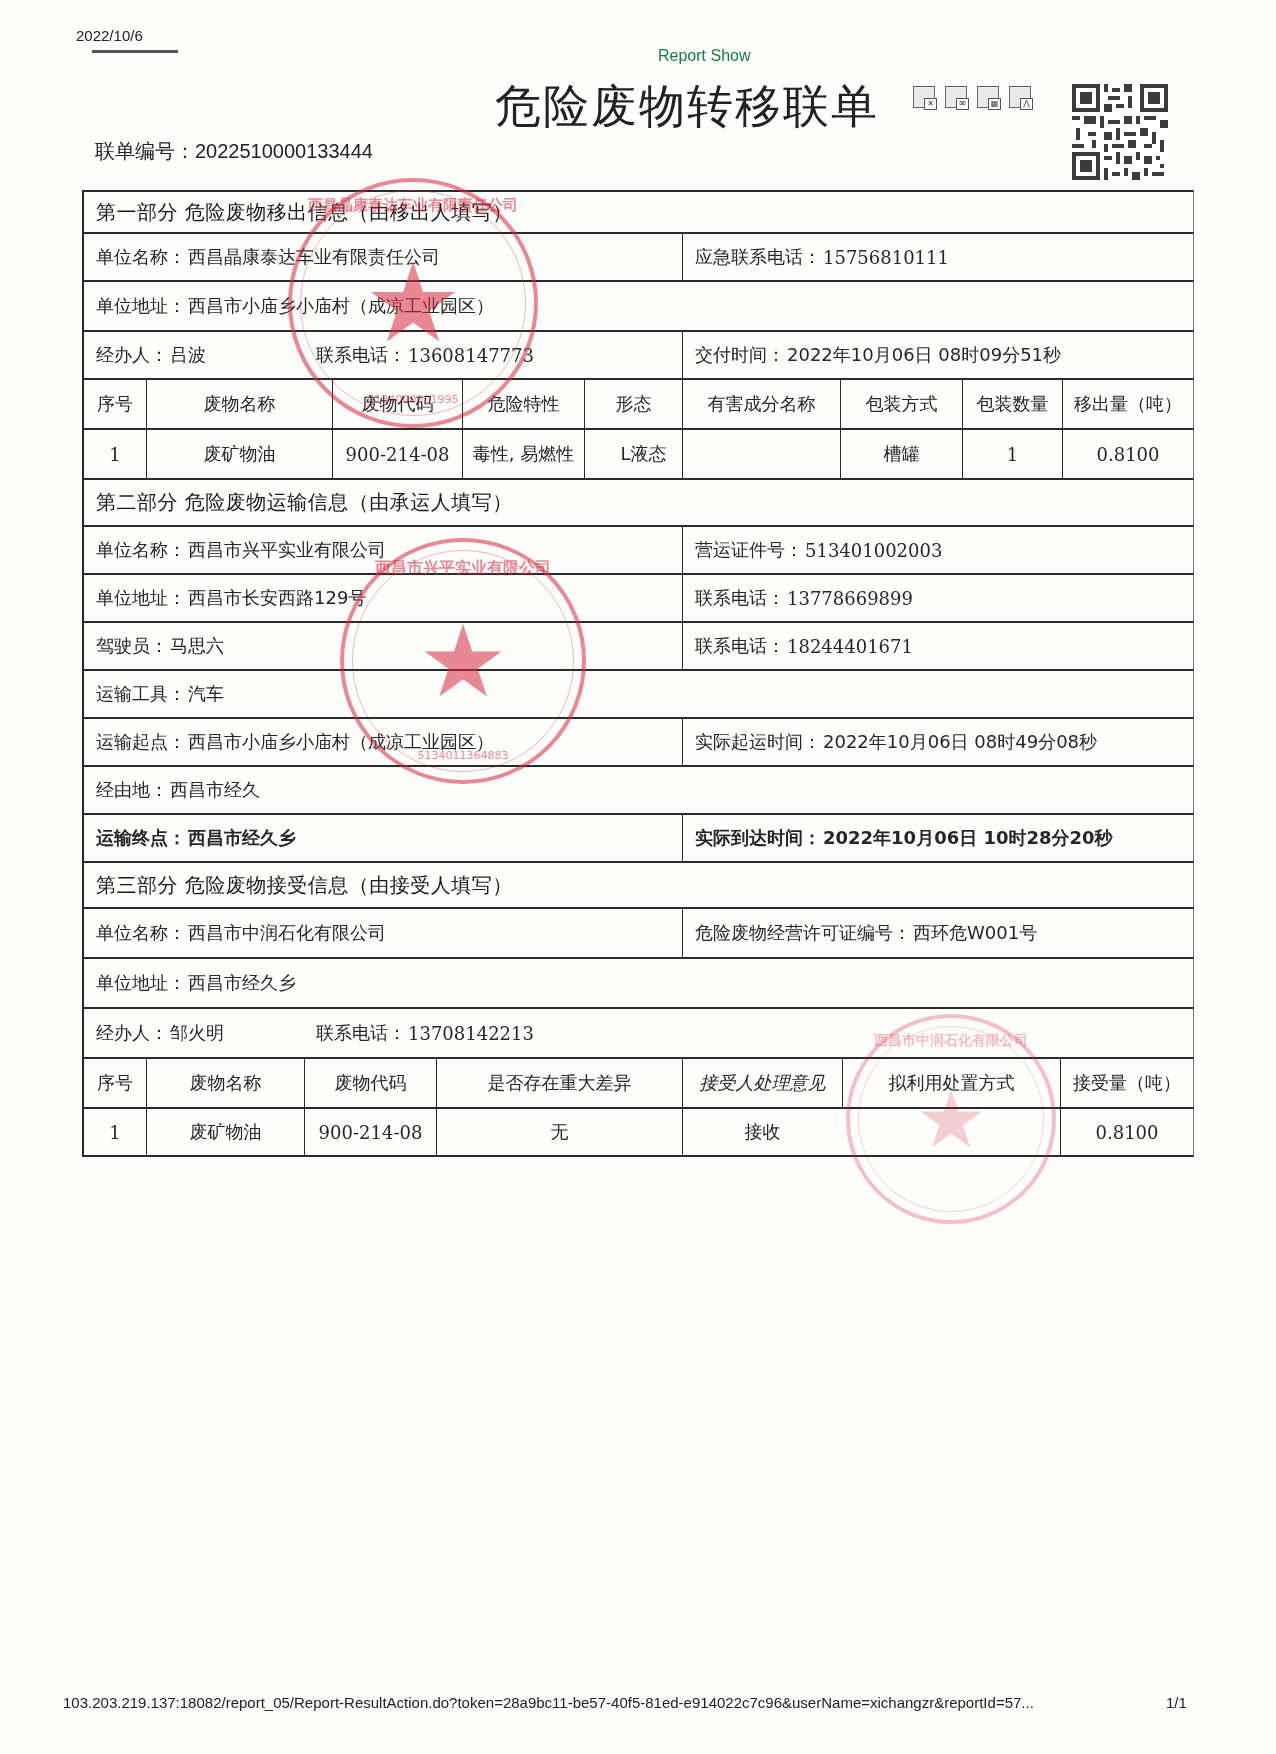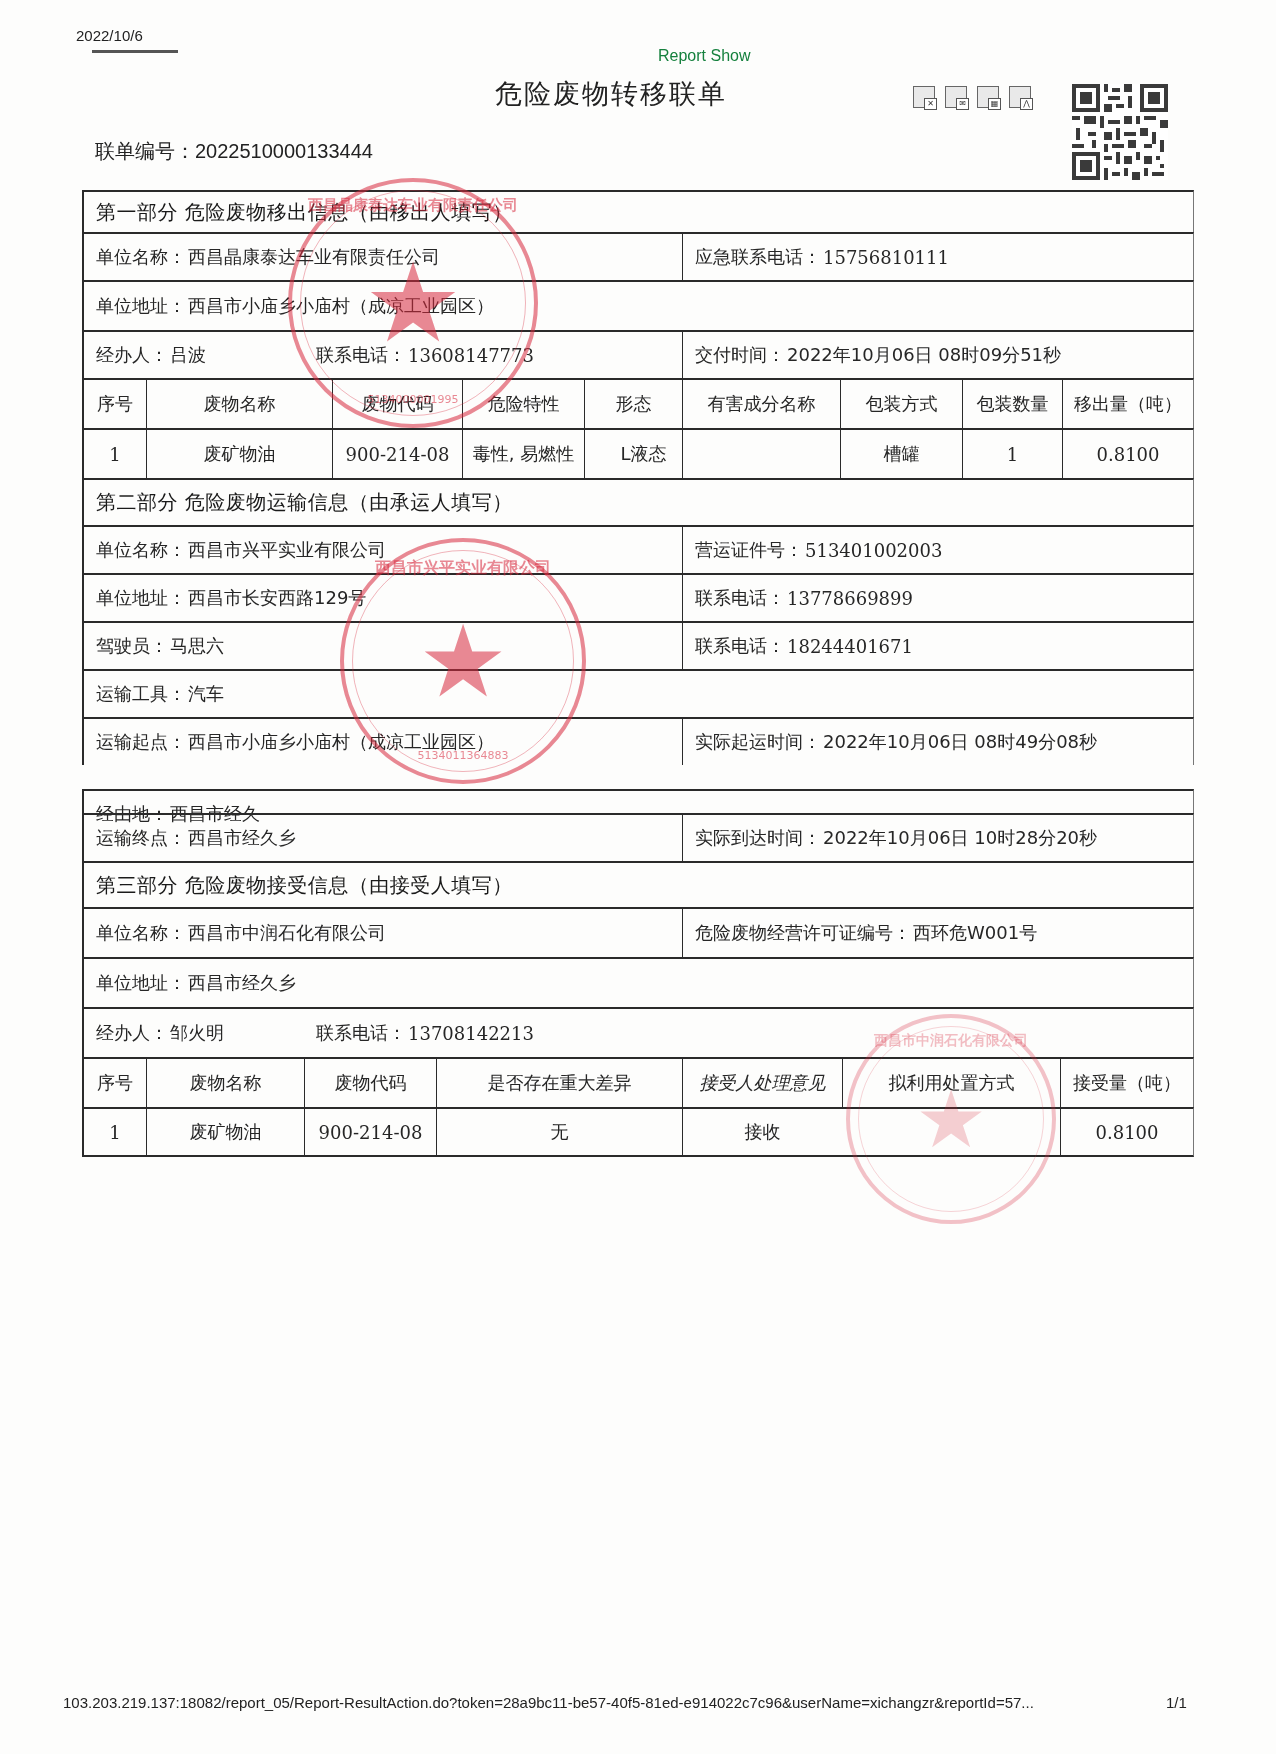--- a/index.html
+++ b/index.html
@@ -6,21 +6,21 @@
   body {
     width: 1276px; height: 1754px; position: relative; overflow: hidden;
     background: #fdfdfc;
     font-family: "DejaVu Serif", "Liberation Serif", serif;
     color: #1c1c1c;
   }
   .abs { position: absolute; }
   .hdr-date { left: 76px; top: 27px; font: 15px "Liberation Sans", sans-serif; color: #222; }
   .hdr-date-line { left: 92px; top: 50px; width: 86px; height: 3px; background: #555; }
   .hdr-app { left: 658px; top: 47px; font: 16px "Liberation Sans", sans-serif; color: #15803d; }
-  .title { left: 495px; top: 76px; font-size: 27px; letter-spacing: 2px; color: #222; font-family: "DejaVu Serif", serif; }
+  .title { left: 495px; top: 76px; font-size: 46px; letter-spacing: 2px; color: #222; font-family: "DejaVu Serif", serif; }
   .form-no { left: 95px; top: 138px; font-size: 20px; font-family: "DejaVu Sans", sans-serif; color: #222; }
   .form-no .num { font-family: "Liberation Sans", sans-serif; font-size: 20px; }
 
   .toolbar { left: 913px; top: 86px; display: flex; gap: 10px; }
   .tb-icon { width: 22px; height: 22px; border: 1.5px solid #666; background: #e9e9e9; position: relative; box-sizing: border-box; }
   .tb-icon .inner { position: absolute; right: -3px; bottom: -3px; width: 13px; height: 12px; border: 1.5px solid #555; background: #fff; box-sizing: border-box; font-size: 8px; line-height: 9px; text-align: center; color: #333; font-family: "DejaVu Sans", sans-serif; }
   .qr { left: 1072px; top: 84px; width: 96px; height: 96px; }
 
   .grid { left: 82px; top: 190px; width: 1112px; }
   .row {
@@ -236,27 +236,27 @@
   <div class="row" style="top:527px;height:48px;">
     <div class="cell" style="left:0;width:598px;">
       <span class="lbl">运输起点：</span>
         <span>西昌市小庙乡小庙村（成凉工业园区）</span>
     </div>
     <div class="cell vl" style="left:598px;right:0;">
       <span class="lbl">实际起运时间：</span>
         <span>2022年10月06日 08时49分08秒</span>
     </div>
   </div>
-  <div class="row" style="top:575px;height:48px;margin-top:24px;">
+  <div class="row" style="top:575px;height:48px;">
     <div class="cell" style="left:0;right:0;">
       <span class="lbl">经由地：</span>
         <span>西昌市经久</span>
     </div>
   </div>
-  <div class="row" style="top:623px;height:48px;">
+  <div class="row" style="top:623px;height:48px;font-weight:bold;">
     <div class="cell" style="left:0;width:598px;">
       <span class="lbl">运输终点：</span>
         <span>西昌市经久乡</span>
     </div>
     <div class="cell vl" style="left:598px;right:0;">
       <span class="lbl">实际到达时间：</span>
         <span>2022年10月06日 10时28分20秒</span>
     </div>
   </div>
 

